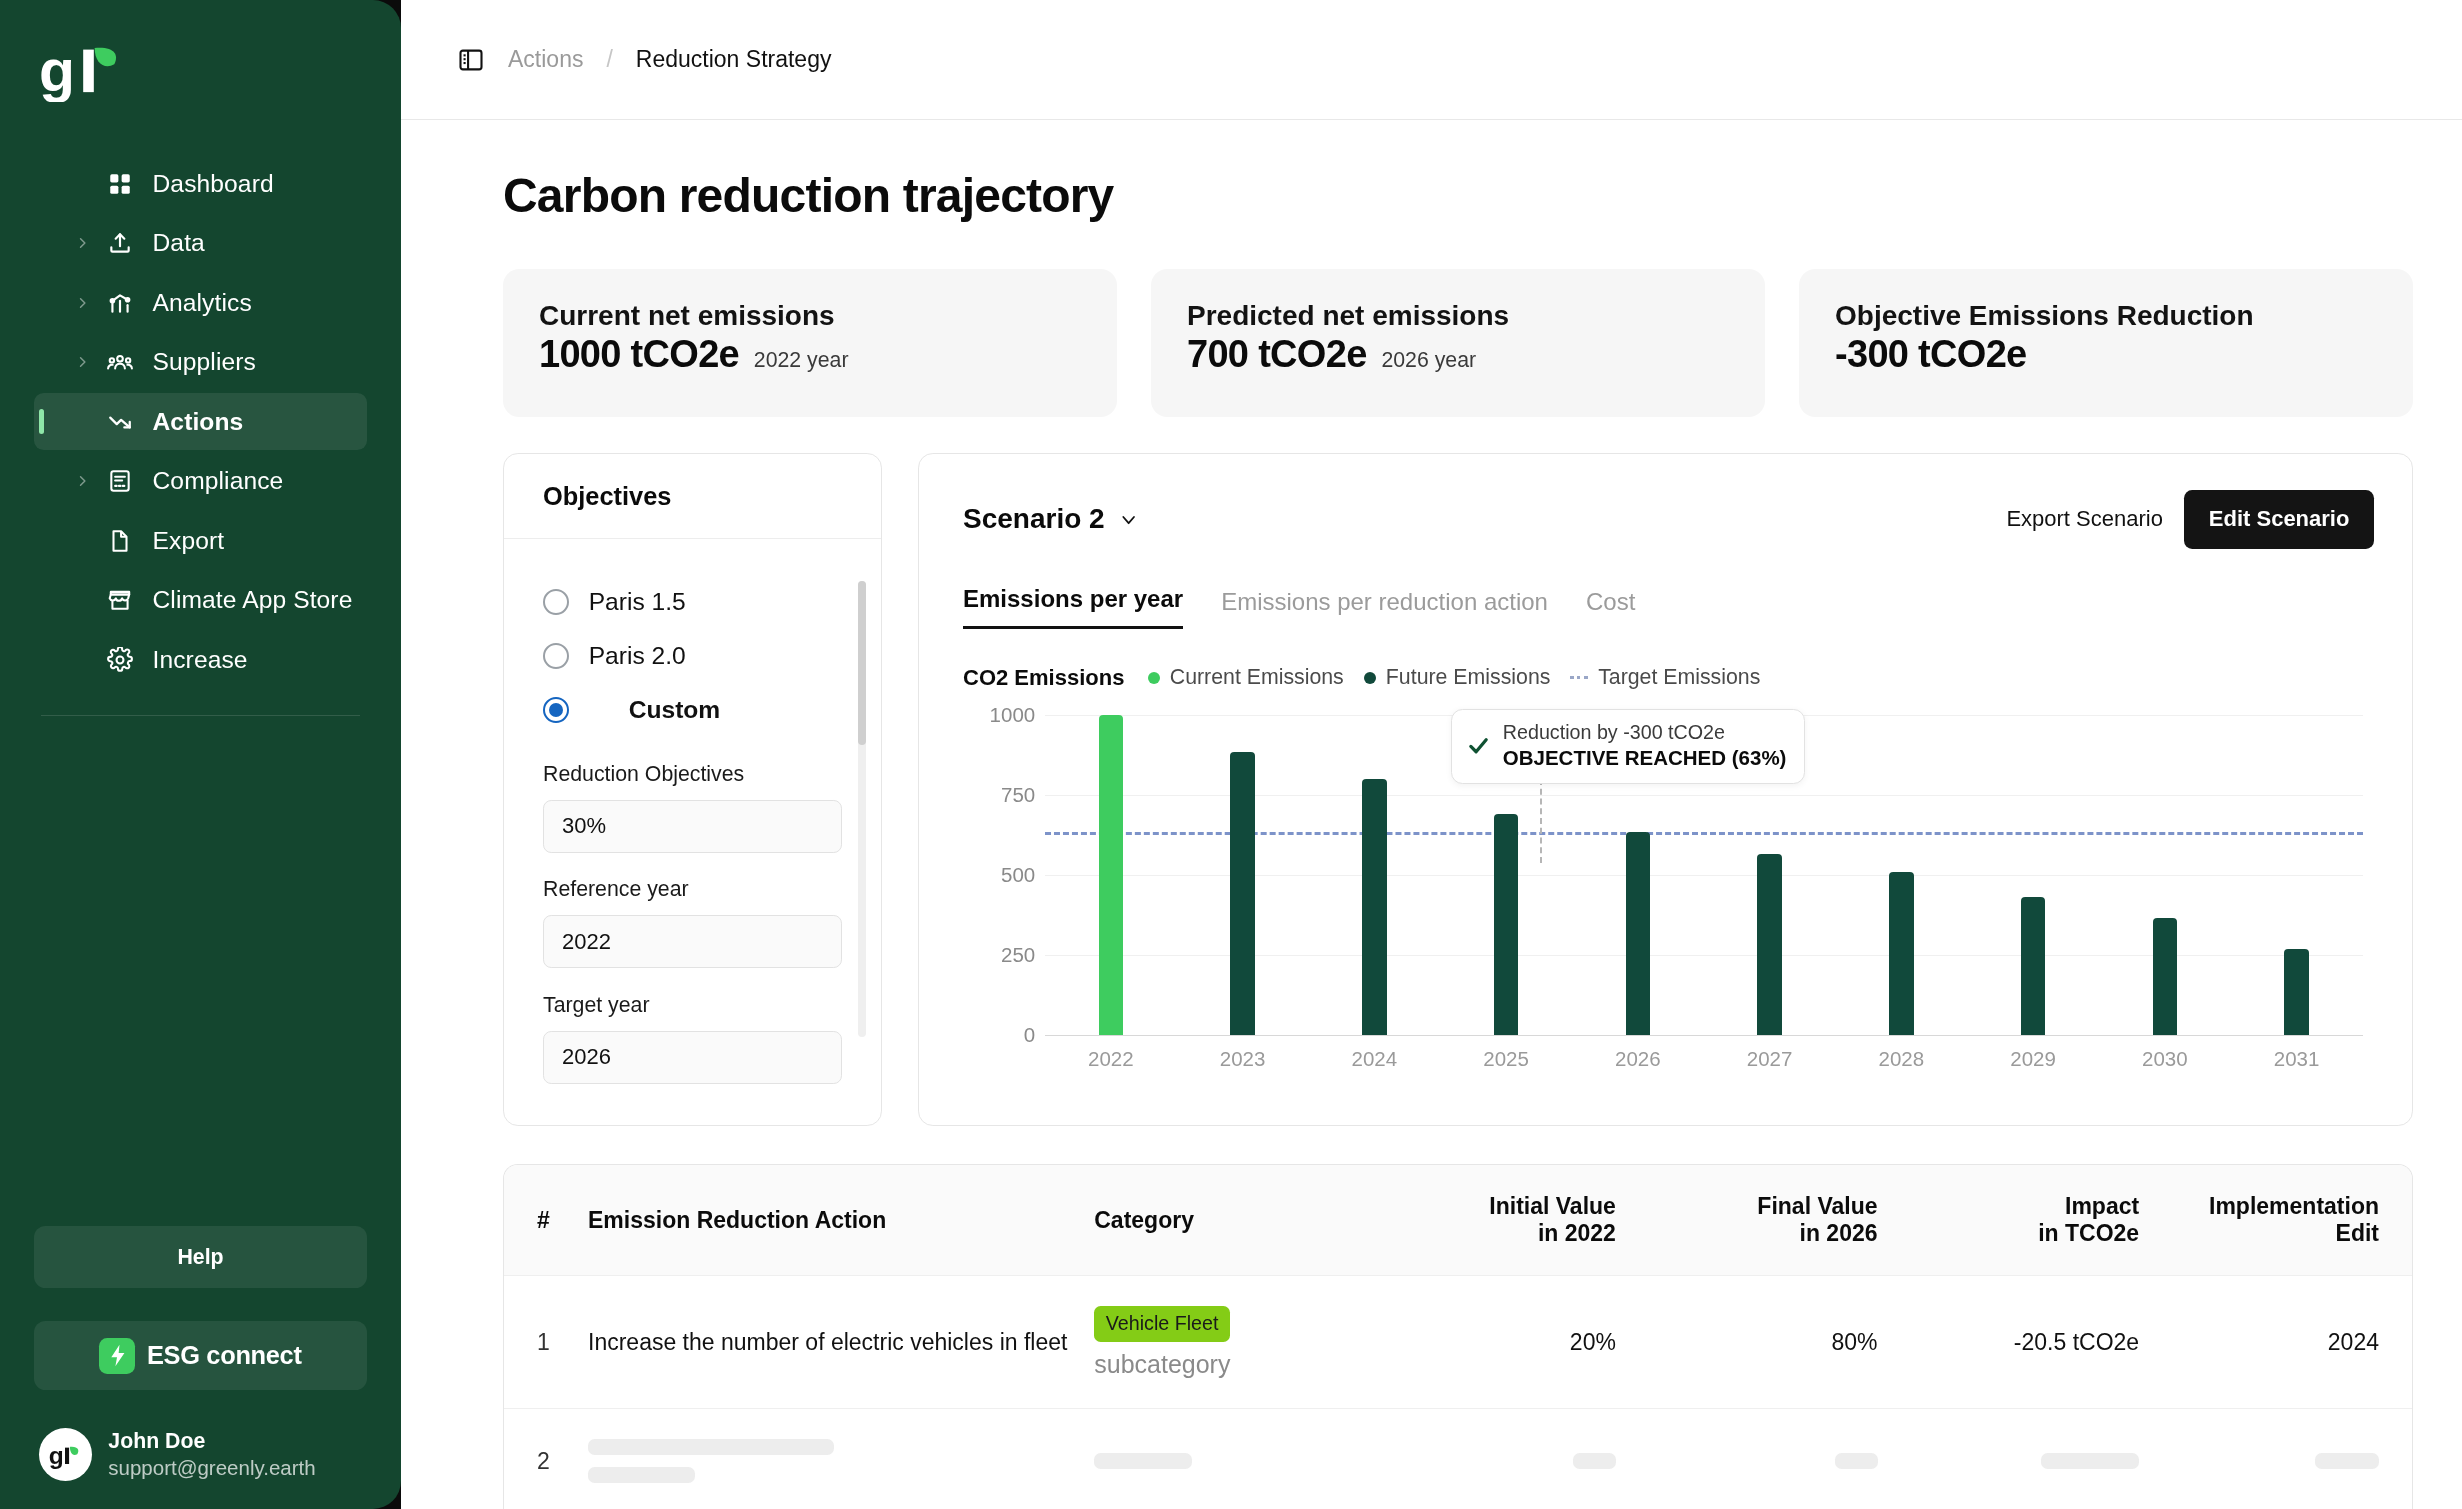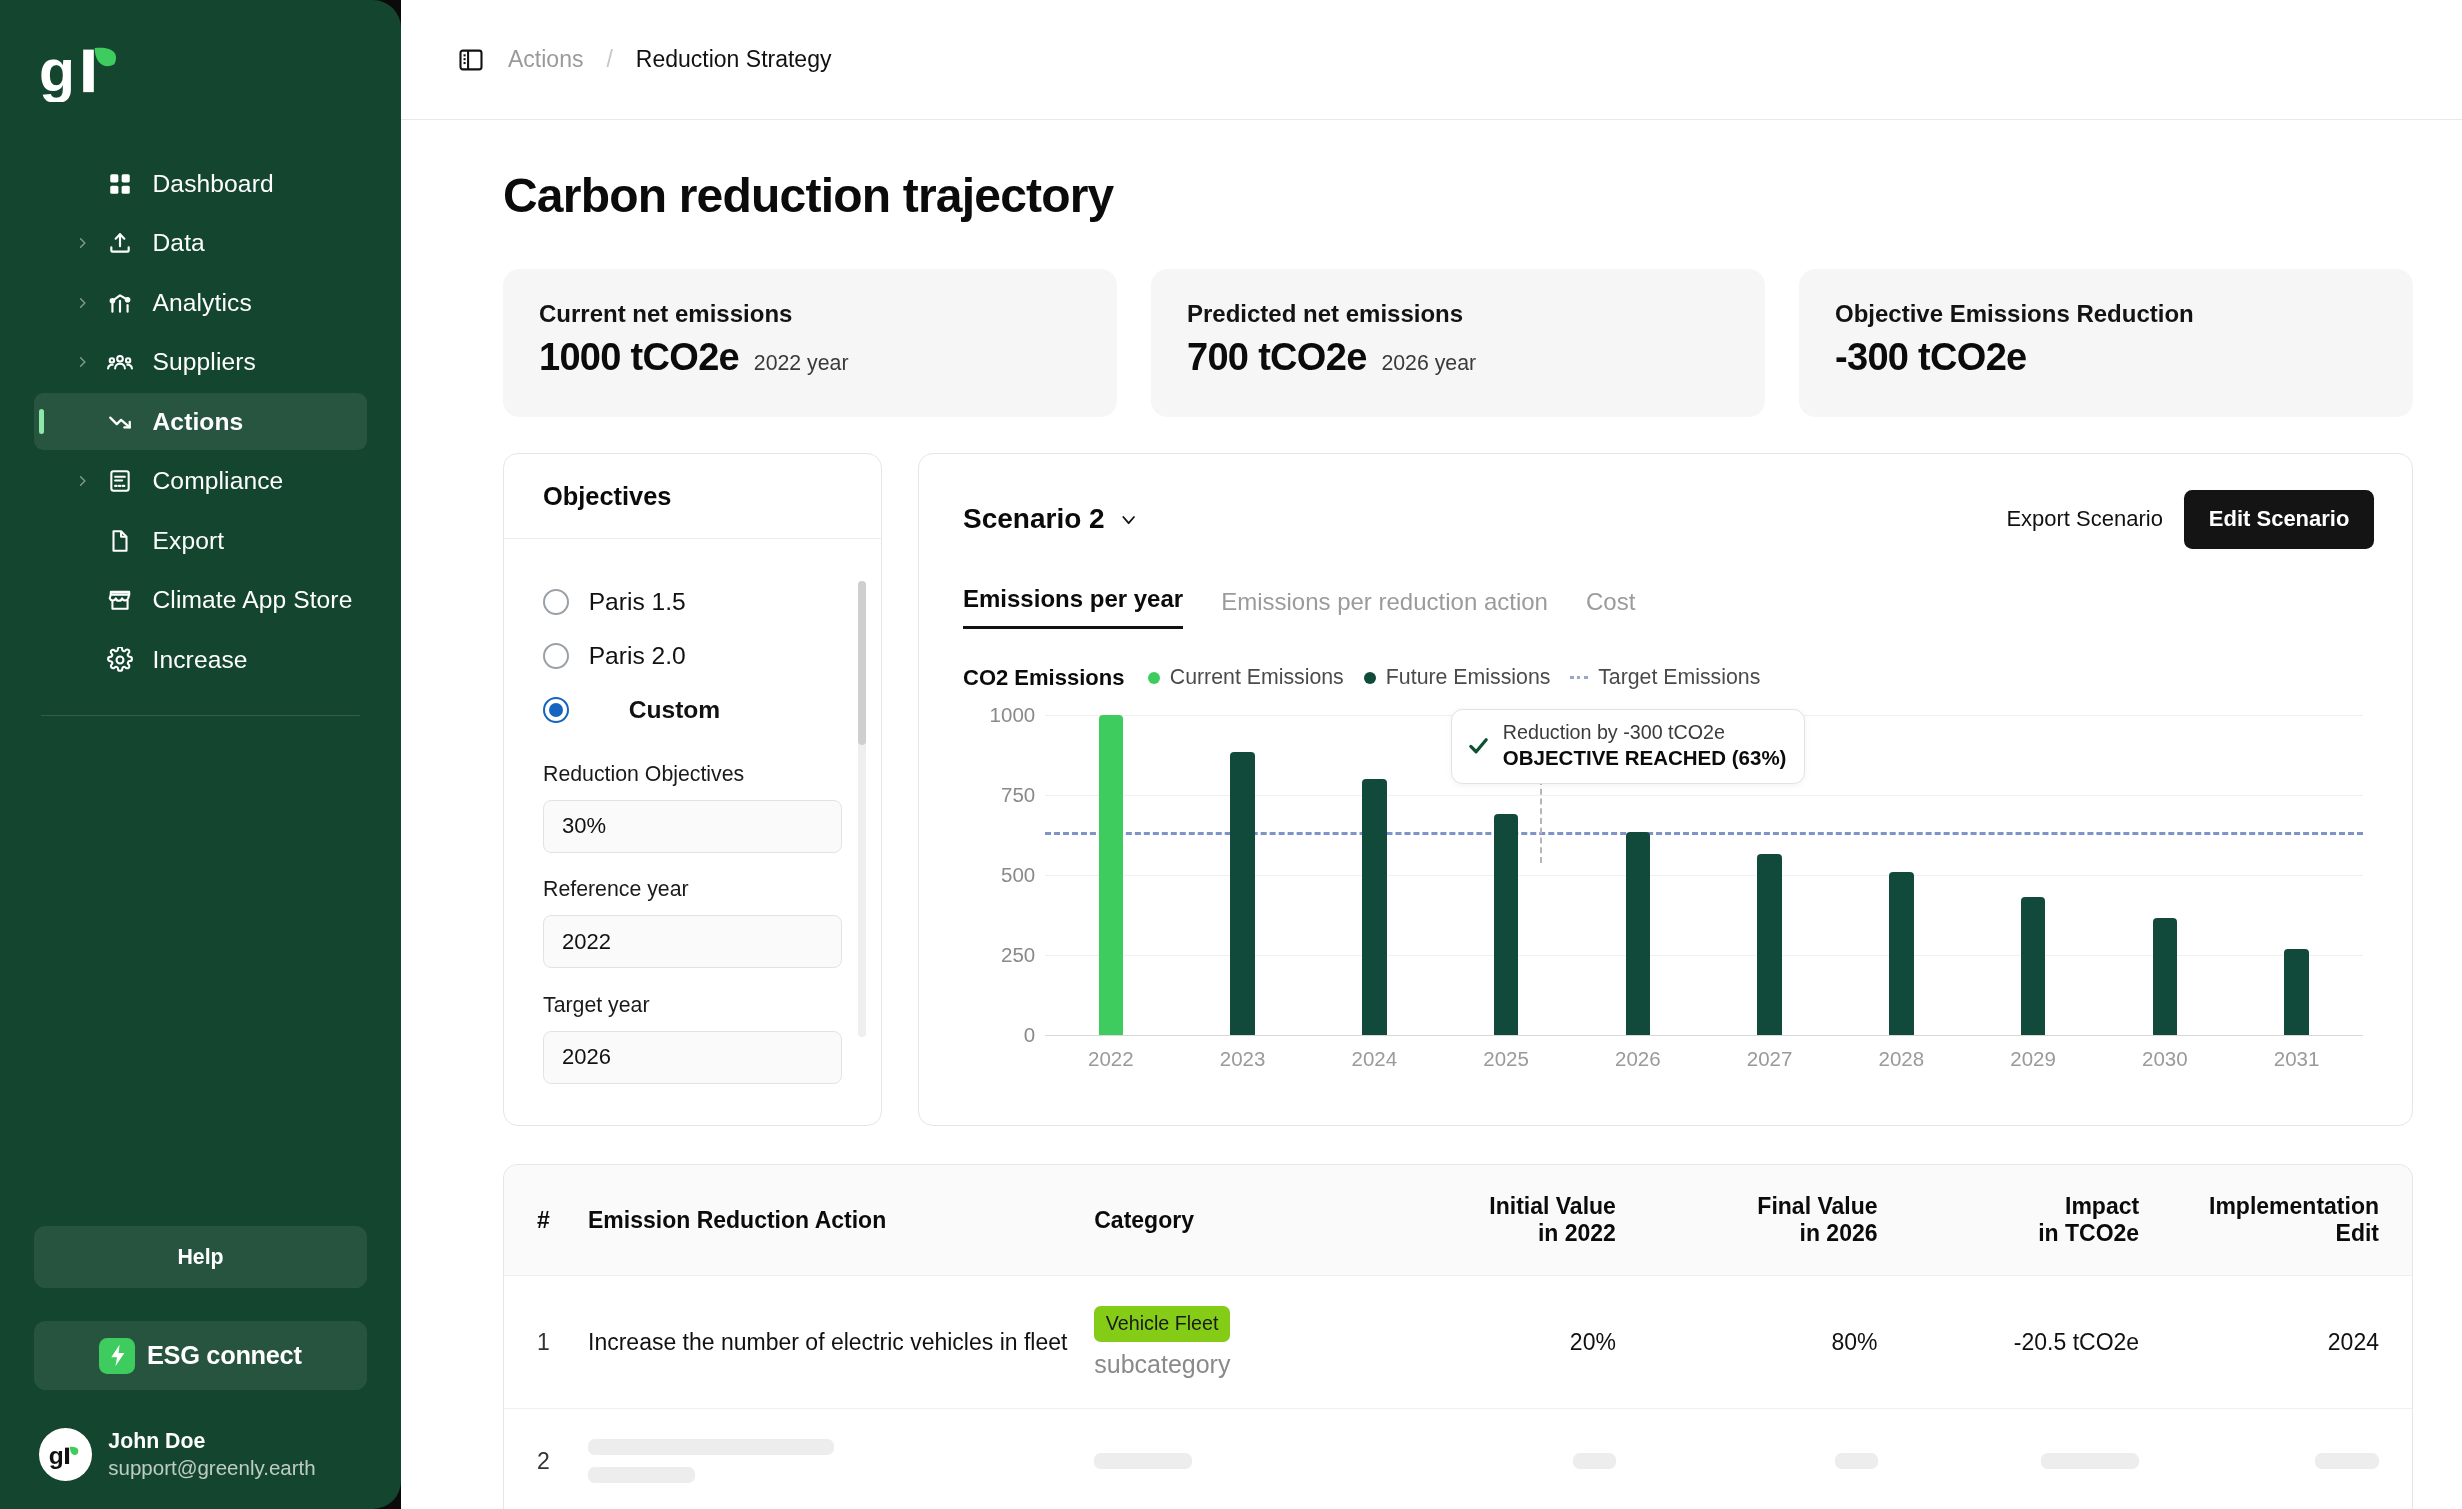--- a/index.html
+++ b/index.html
@@ -88,22 +88,22 @@
   .crumb-current { font-size: 23px; color:#111; }
 
   .content { padding: 0 49px 0 102px; }
   .page-title { font-size: 48px; font-weight: 800; color:#0B0B0B; letter-spacing:-0.8px; margin-top: 48px; }
 
   .kpis { display:flex; gap: 34px; margin-top: 46px; }
   .kpi {
     flex:1; background:#F6F6F6; border-radius: 16.4px;
     padding: 31px 36px 36px 36px; min-height: 148px;
   }
-  .kpi-label { font-size: 24px; font-weight: 700; color:#131313; }
-  .kpi-valrow { display:flex; align-items: baseline; gap: 14.8px; margin-top: 8px; }
+  .kpi-label { font-size: 28px; font-weight: 700; color:#131313; }
+  .kpi-valrow { display:flex; align-items: baseline; gap: 14.8px; margin-top: 1px; }
   .kpi-value { font-size: 38px; font-weight: 800; color:#0B0B0B; letter-spacing:-0.7px; }
   .kpi-sub { font-size: 21.3px; color:#3A3A3A; }
 
   .mid { display:flex; gap: 36px; margin-top: 36px; align-items: flex-start; }
 
   
   .obj-card {
     width: 379px; flex:0 0 379px; height: 673px;
     background:#fff; border:0.8px solid #E6E6E6; border-radius: 14.8px;
     overflow:hidden; position:relative;

